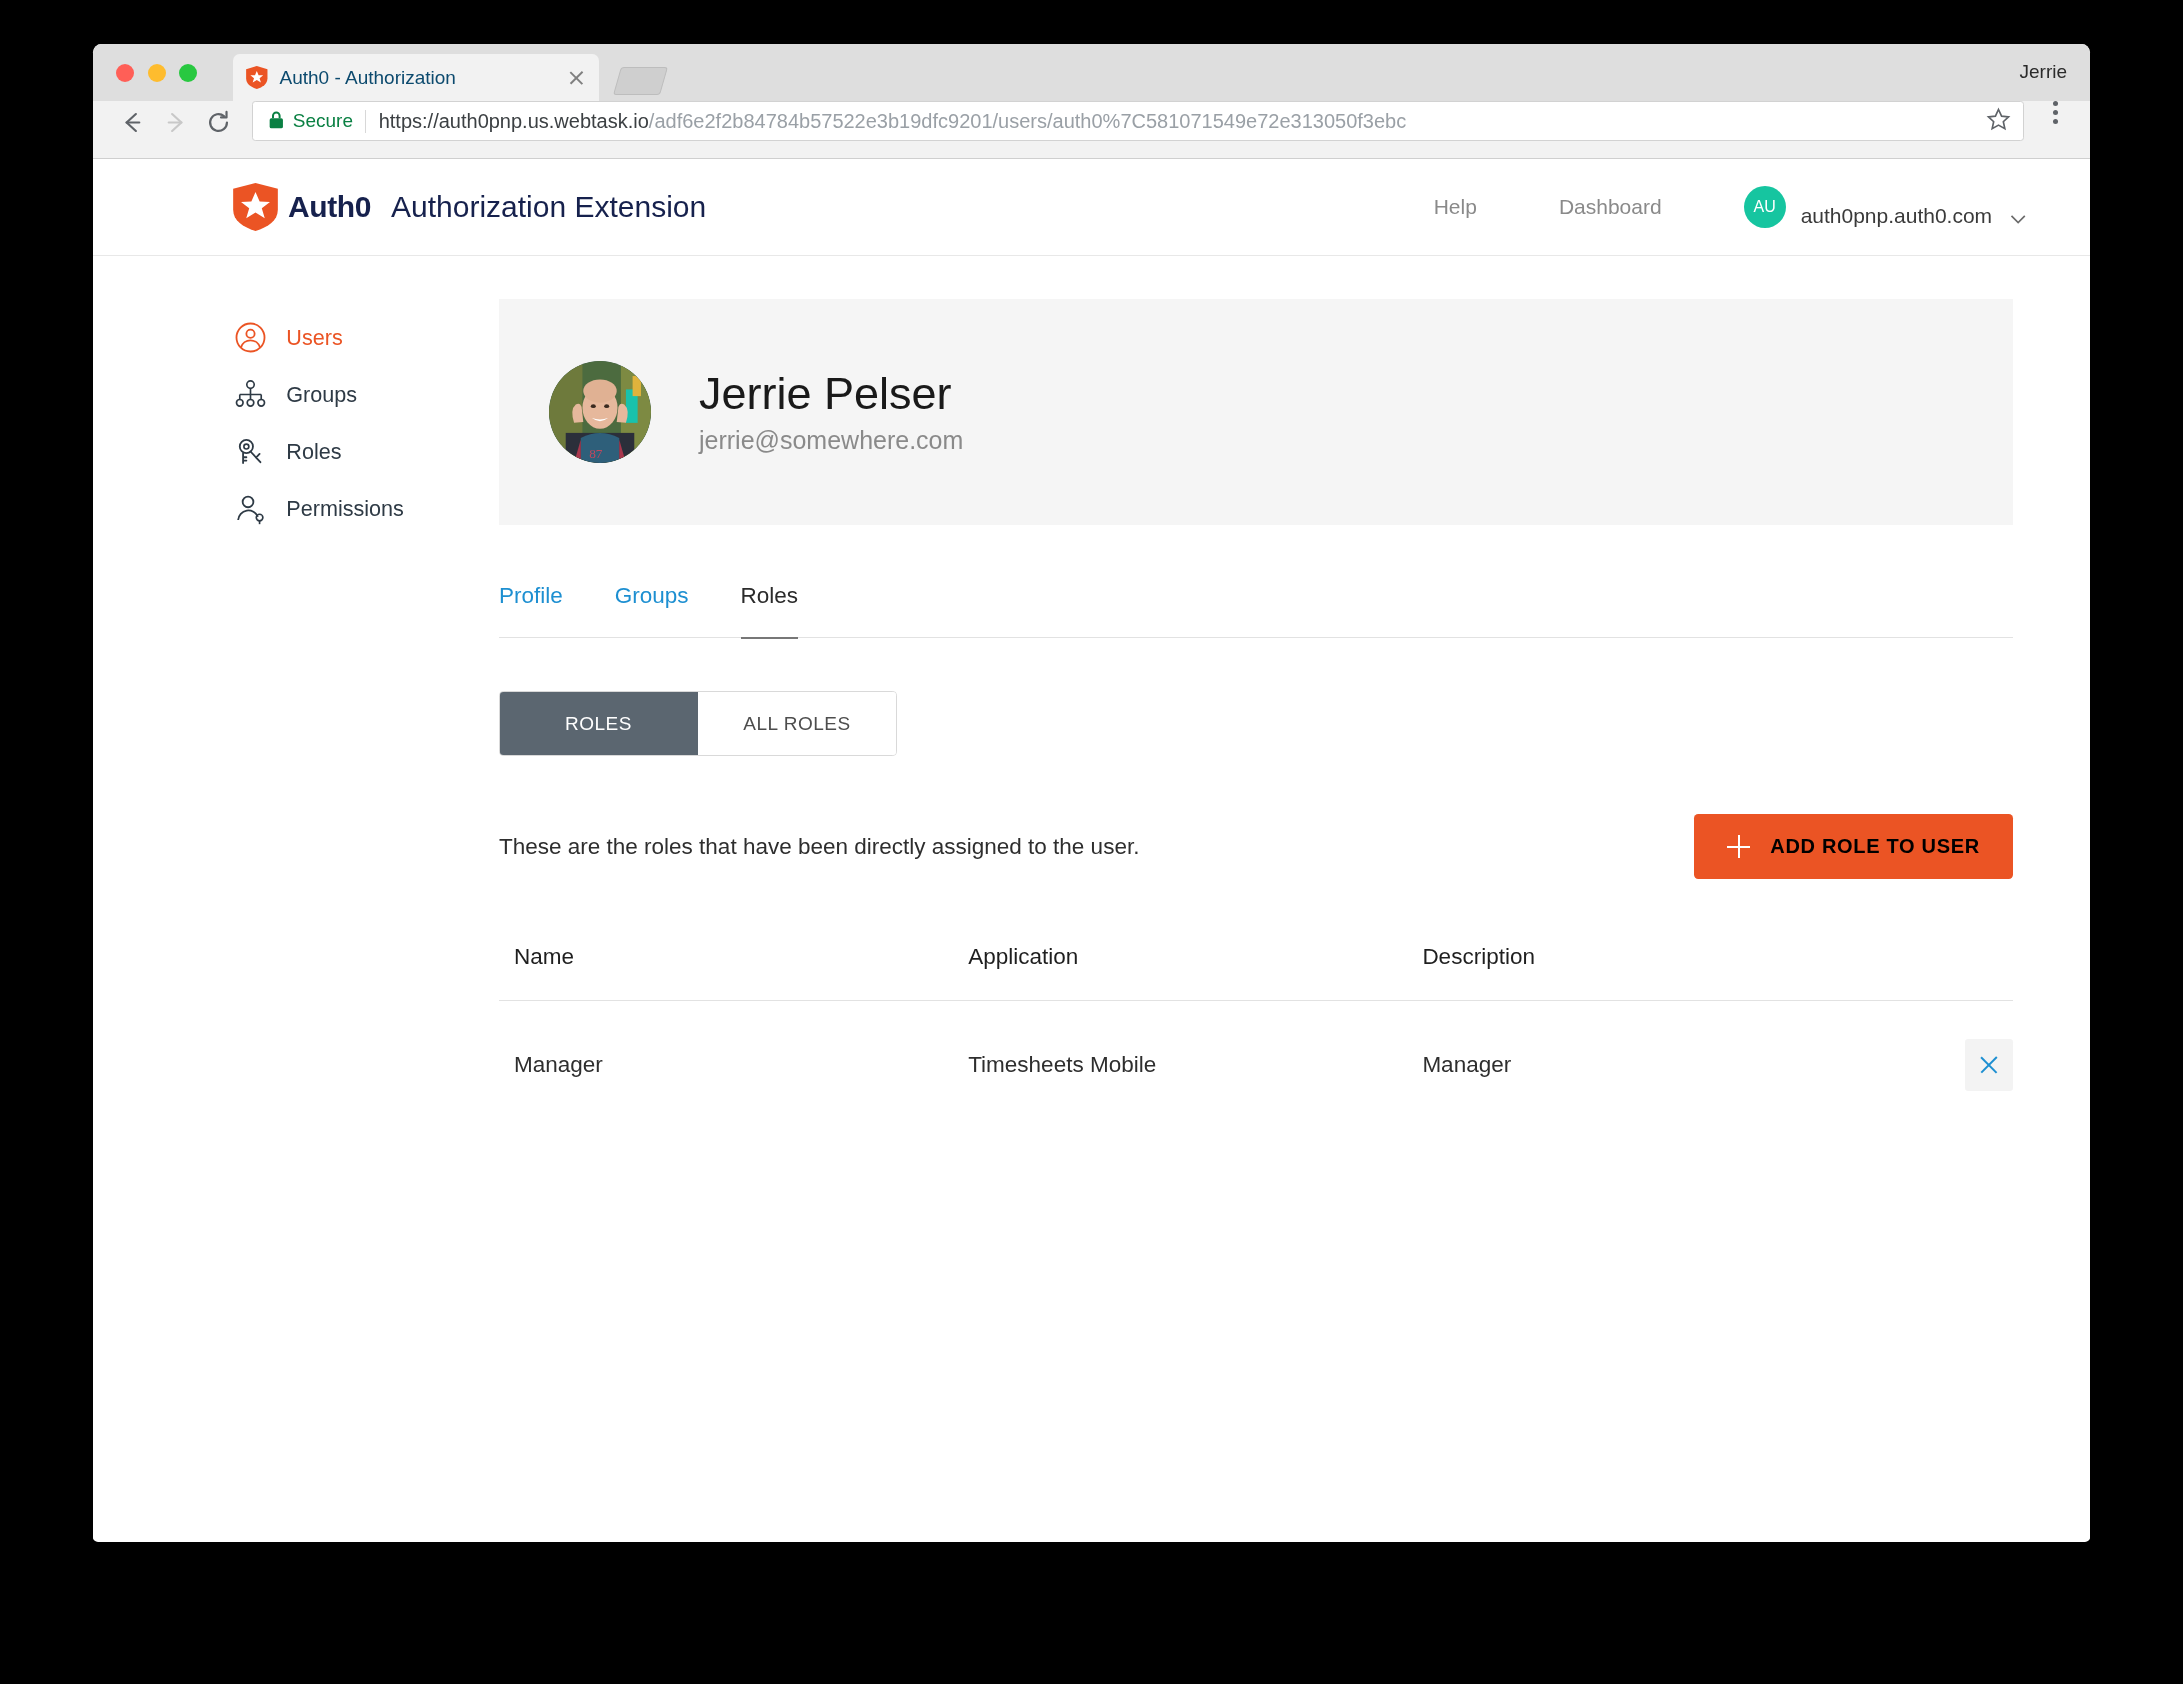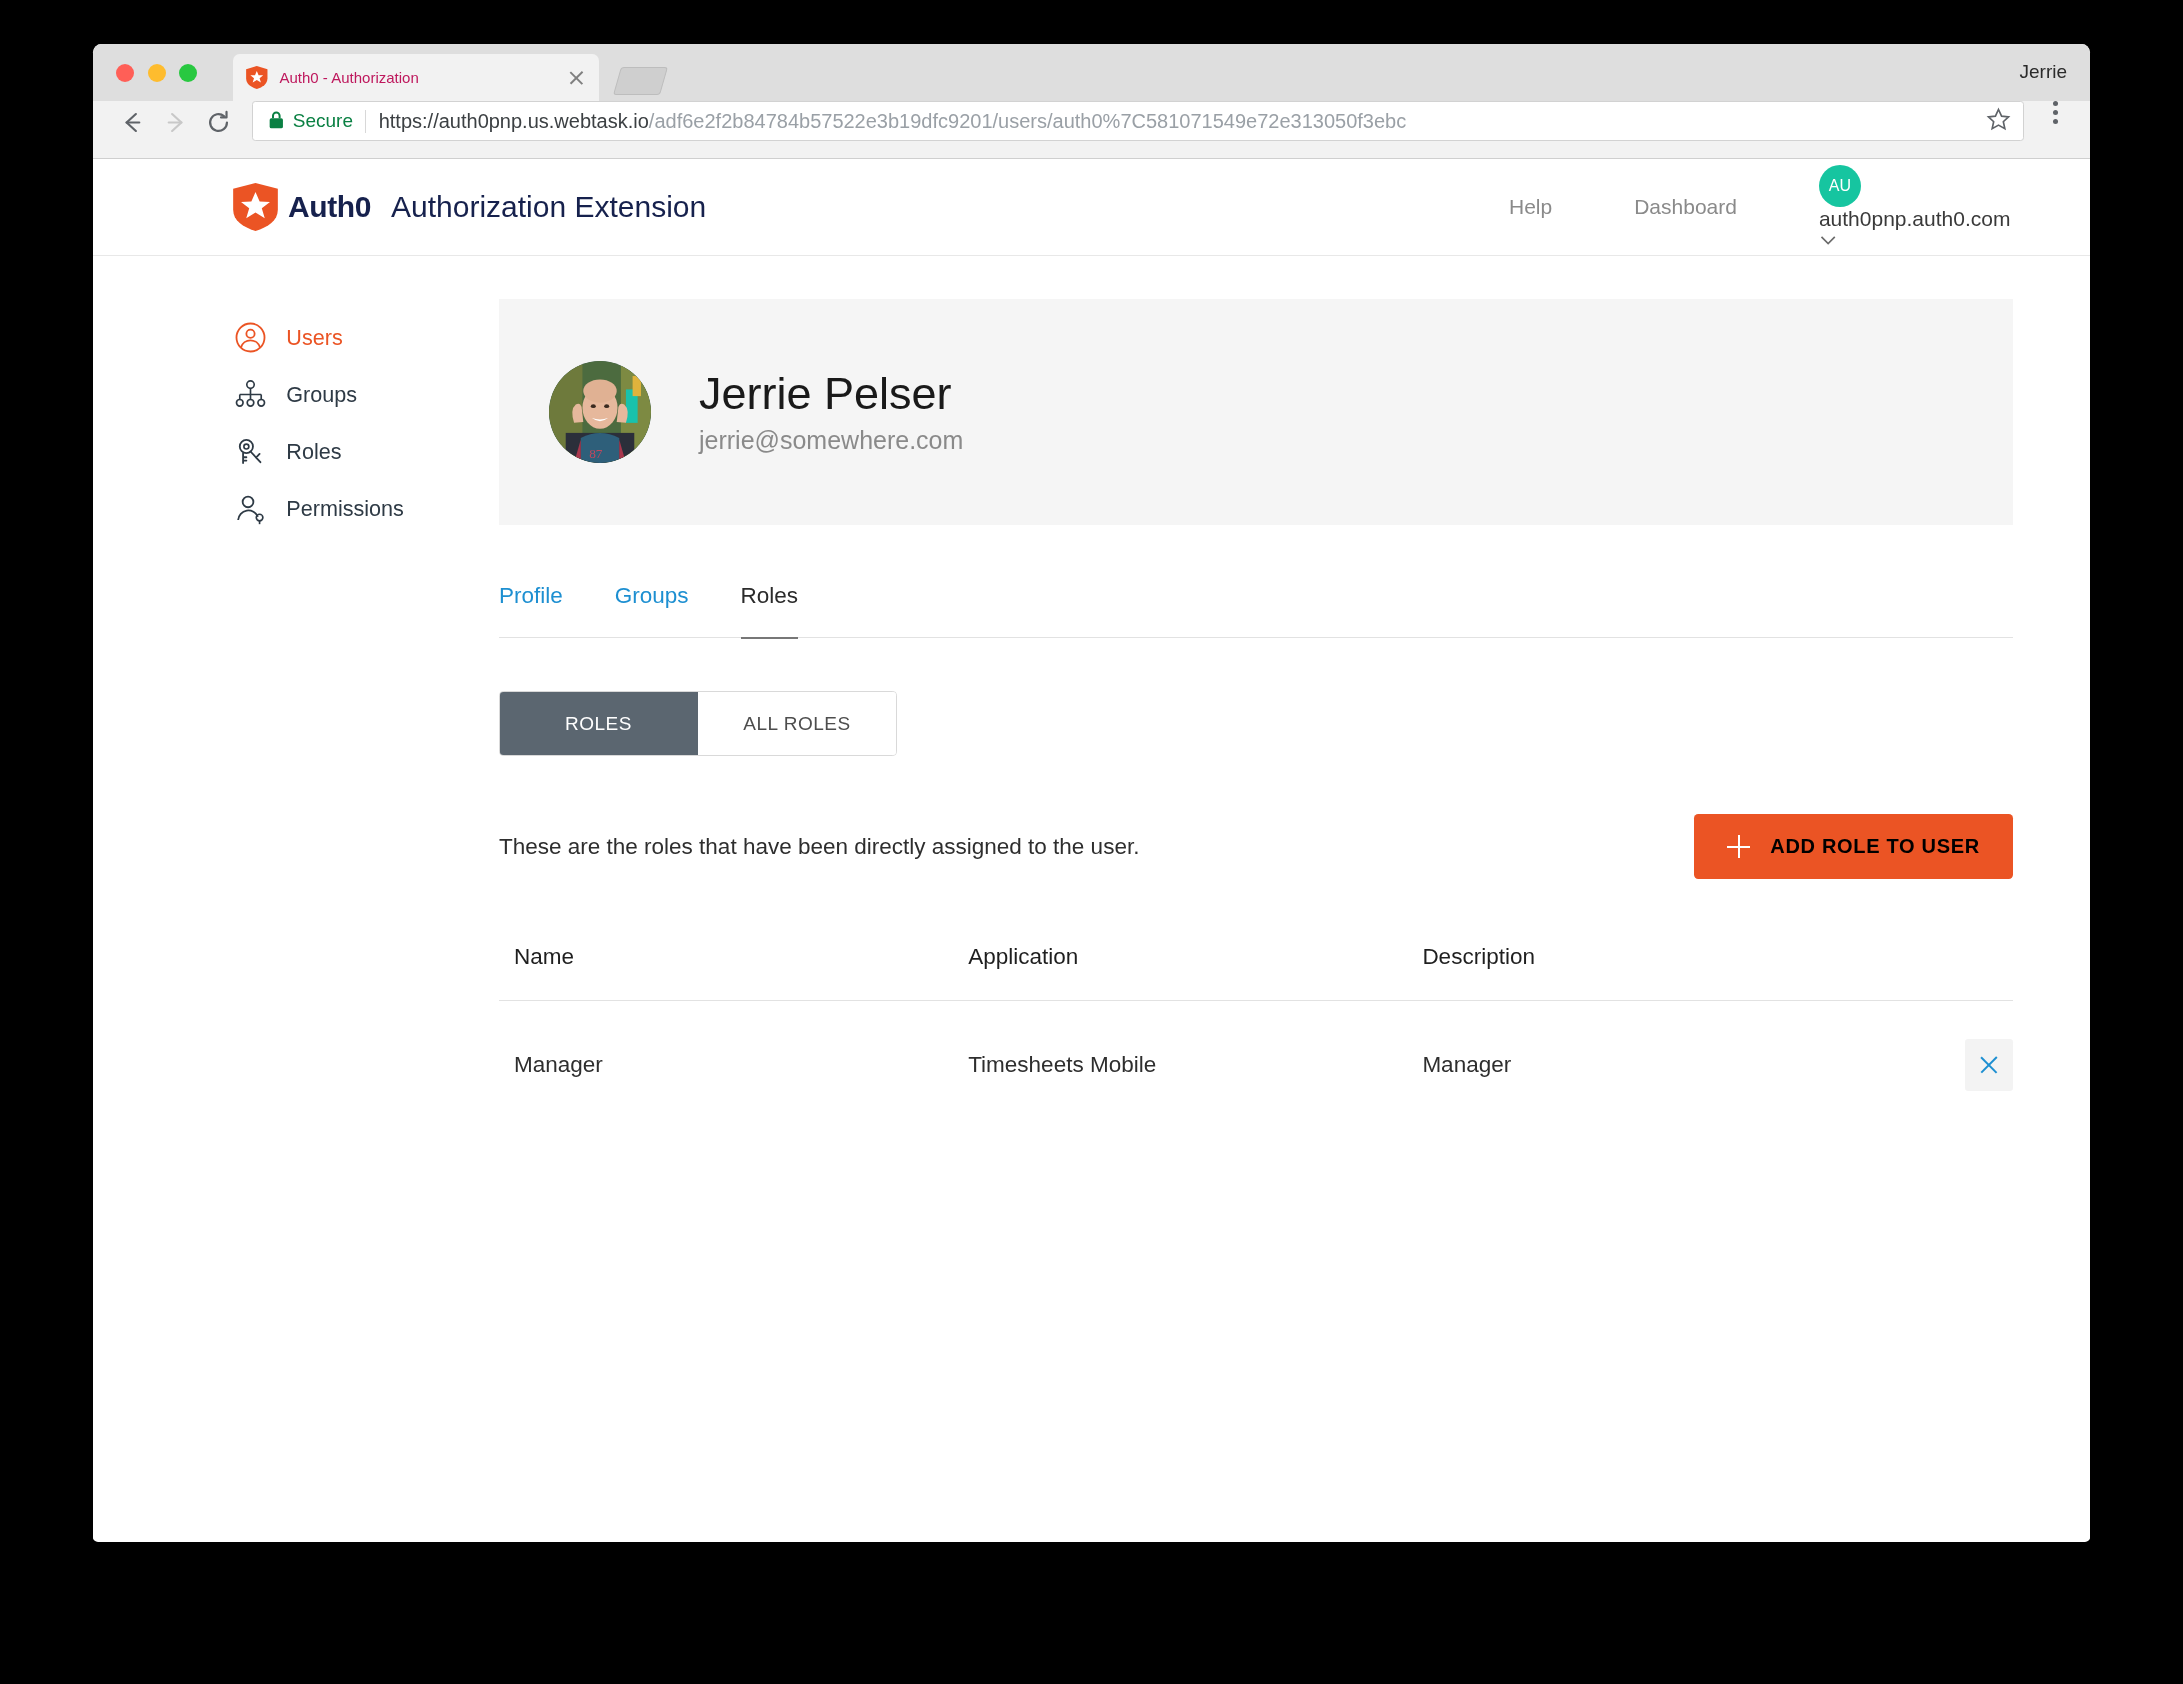--- a/index.html
+++ b/index.html
@@ -50,22 +50,22 @@
     content: ""; position: absolute; bottom: 0;
     width: 18.3px; height: 18.3px;
   }
   .favicon {
     width: 21.6px; height: 23px;
     flex: 0 0 auto;
     margin-right: 11.6px;
   }
   .tab-title {
     flex: 1 1 auto;
-    font-size: 15px;
-    color: #be185d;
+    font-size: 19px;
+    color: #0c4a6e;
     white-space: nowrap; overflow: hidden; text-overflow: ellipsis;
   }
   .tab-close {
     width: 21.6px; height: 21.6px;
     position: relative;
     flex: 0 0 auto;
     margin-left: 8.3px;
     opacity: .65;
   }
   .tab-close::before, .tab-close::after {
@@ -155,21 +155,21 @@
     margin-left: 20px;
   }
   .header-right {
     margin-left: auto;
     display: flex; align-items: center; gap: 12px;
   }
   .header-link {
     font-size: 21px; color: #8a8a8a;
     margin-right: 70px;
   }
-  .tenant { display: flex; align-items: flex-start; flex-direction: column; }
+  .tenant { display: flex; align-items: flex-end; }
   .avatar-initials {
     width: 42px; height: 42px; border-radius: 50%;
     background: #16c5a0; color: #ffffff;
     font-size: 16px;
     display: flex; align-items: center; justify-content: center;
     margin-right: 15px;
   }
   .tenant-name { font-size: 21px; color: #3a3a3a; margin-right: 16.6px; }
   .chev { width: 18.3px; height: 18.3px; }
 

